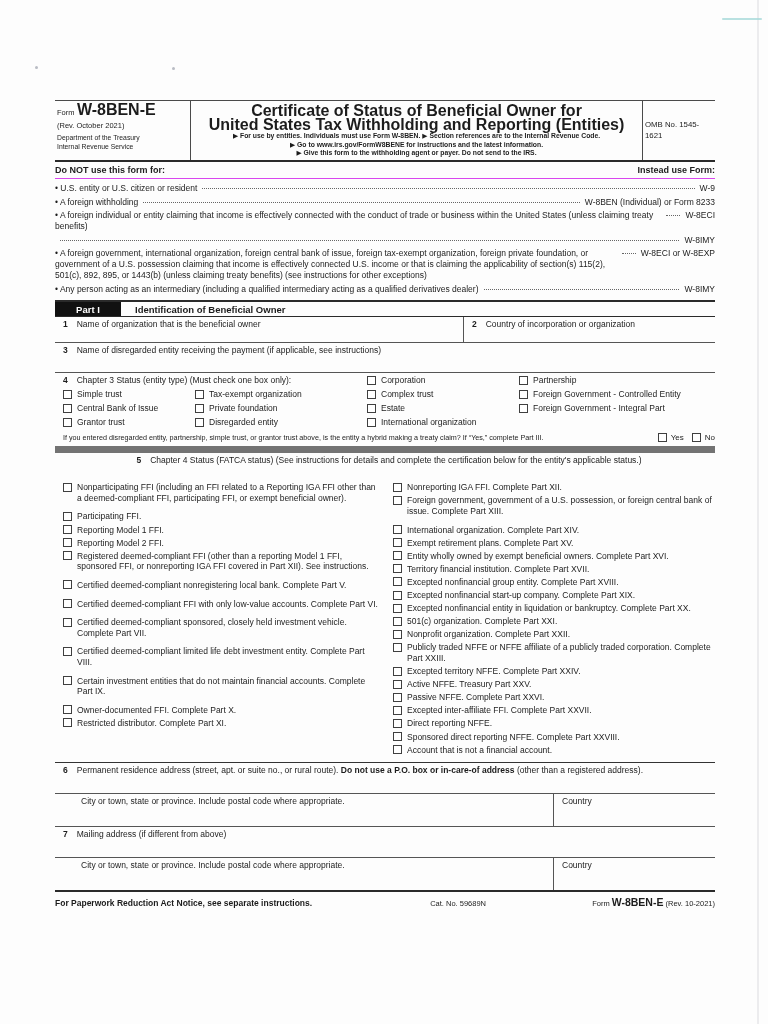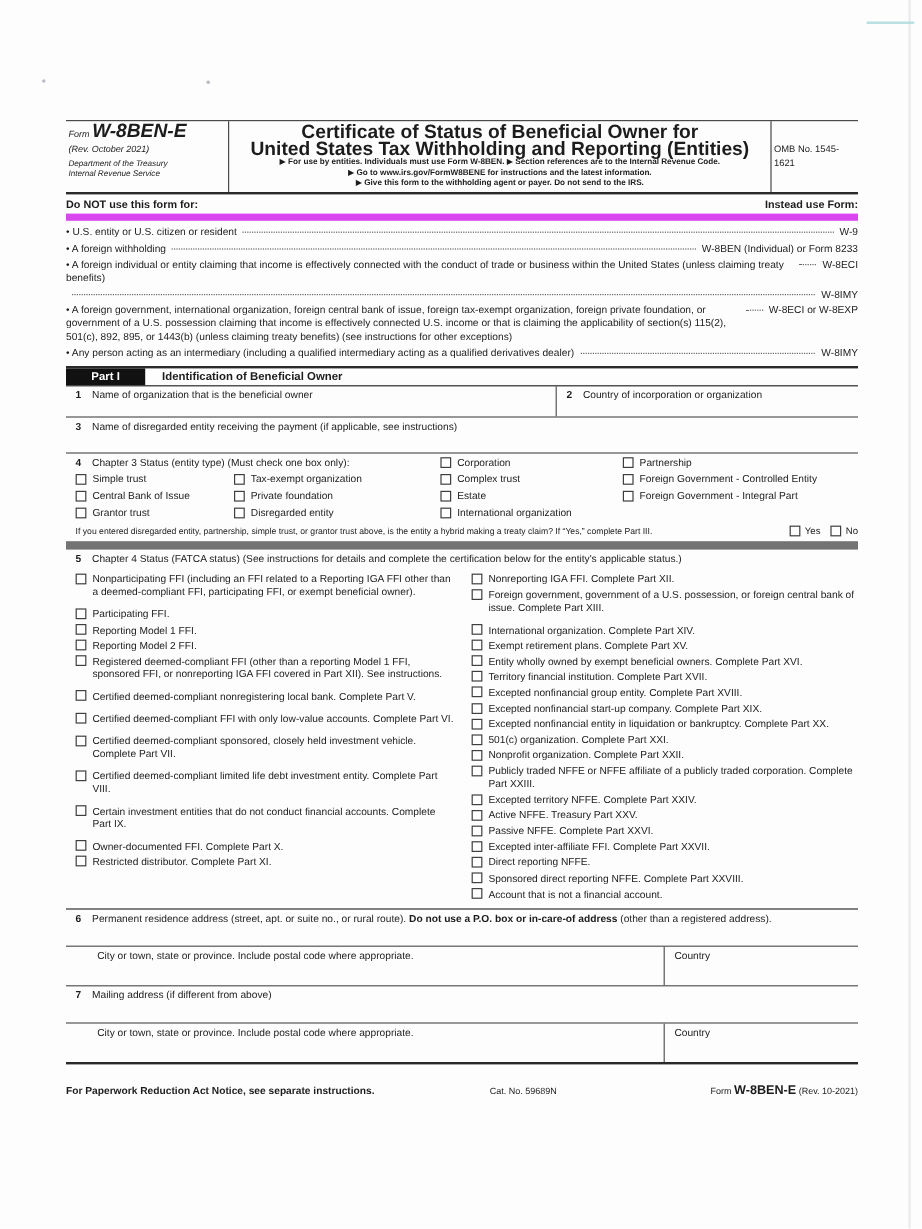--- a/index.html
+++ b/index.html
@@ -15,33 +15,33 @@
   .edge-shadow { position: absolute; top: 0; bottom: 0; left: 757px; width: 2px; background: #ececee; }
   .artifact-teal { position: absolute; left: 722px; top: 18px; width: 40px; height: 2px; background: #a8d9d9; opacity: .8; border-radius: 1px; }
   .speck { position: absolute; width: 3px; height: 3px; background: #b9bcc4; border-radius: 50%; }
   .speck.s1 { left: 35px; top: 66px; }
   .speck.s2 { left: 172px; top: 67px; }
 
   .form-body { position: absolute; left: 55px; top: 100px; width: 660px; font-size: 8.5px; line-height: 11px; }
 
   
   .hdr { display: flex; border-top: 1px solid #4a4a4a; border-bottom: 2px solid #2a2a2a; }
-  .hdr-left { flex: 0 0 136px; border-right: 1px solid #4a4a4a; padding: 3px 4px 2px 2px; font-style: italic; }
+  .hdr-left { flex: 0 0 136px; border-right: 1px solid #4a4a4a; padding: 3px 4px 2px 2px; }
   .hdr-center { flex: 1; border-right: 1px solid #4a4a4a; text-align: center; padding: 3px 6px 2px; }
   .hdr-right { flex: 0 0 72px; display: flex; align-items: center; justify-content: center; padding: 2px; }
   .form-word { font-size: 7.5px; }
   .form-number-big { font-size: 16px; font-weight: bold; letter-spacing: 0; }
   .rev-line { font-size: 7.5px; margin-top: 2px; }
   .agency { font-size: 6.8px; line-height: 8.5px; margin-top: 3px; }
   .title1, .title2 { font-size: 16px; font-weight: bold; line-height: 14px; }
   .fine { font-size: 6.8px; font-weight: bold; line-height: 8.6px; }
   .omb { font-size: 7.8px; }
 
   
-  .dnu-head { display: flex; justify-content: space-between; font-weight: bold; font-size: 9px; padding: 3px 0 2px; border-bottom: 6px solid #d946ef; }
+  .dnu-head { display: flex; justify-content: space-between; font-weight: bold; font-size: 9px; padding: 3px 0 2px; border-bottom: 1px solid #d946ef; }
   .dnu-list { padding: 2px 0 3px; border-bottom: 2px solid #2a2a2a; }
   .dnu-row { display: flex; align-items: baseline; margin: 2.5px 0; }
   .dnu-text { flex: 0 1 auto; }
   .dnu-text::before { content: "• "; }
   .leader { flex: 1 1 14px; min-width: 14px; border-bottom: 1.2px dotted #666; margin: 0 5px; transform: translateY(-2px); }
   .dnu-form { white-space: nowrap; }
 
   
   .part-bar { display: flex; align-items: stretch; border-bottom: 1.5px solid #2a2a2a; height: 15px; text-align: center; }
   .part-label { background: #111; color: #fff; font-weight: bold; font-size: 9.5px; width: 66px; display: flex; align-items: center; justify-content: center; }
@@ -62,39 +62,39 @@
   .c3-sub { display: grid; grid-template-columns: 128px 1fr; column-gap: 4px; row-gap: 3px; }
   .opt { display: flex; align-items: flex-start; }
   .cb { flex: none; width: 9px; height: 9px; border: 1px solid #3f3f3f; background: #fff; margin-right: 5px; margin-top: 0.5px; }
   .hybrid { display: flex; align-items: center; font-size: 7.2px; padding: 2px 0 3px; }
   .hybrid-q { flex: 1; }
   .yn { display: flex; align-items: center; margin-left: 8px; white-space: nowrap; font-size: 8px; }
   .yn .cb { margin-right: 4px; margin-top: 0; }
 
   
   .row-5 { padding: 2px 0 4px 8px; border-bottom: 1.5px solid #333; }
-  .c4-head { margin-bottom: 6px; }
+  .c4-head { margin-bottom: 16px; text-align: center; }
   .c4-cols { display: flex; }
   .c4-col-left { flex: 0 0 330px; padding-right: 14px; }
   .c4-col-right { flex: 1; }
   .c4-item { display: flex; align-items: flex-start; margin-bottom: 2.5px; }
   .c4-item.gap { margin-bottom: 8px; }
   .c4-label { line-height: 10.6px; }
 
   
   .row-addr { border-bottom: 1px solid #555; }
   .addr-label { padding: 2px 4px 2px 8px; }
   .addr-input { min-height: 15px; }
   .city-row { display: flex; border-top: 1px solid #555; min-height: 33px; }
   .city-cell { flex: 0 0 498px; padding: 2px 4px 2px 26px; }
   .country-cell { flex: 1; border-left: 1px solid #555; padding: 2px 4px 2px 8px; }
   .row-addr.heavy { border-bottom: 2px solid #2a2a2a; }
 
   
-  .footer { display: flex; align-items: flex-end; padding-top: 17px; }
+  .footer { display: flex; align-items: flex-end; padding-top: 5px; gap: 22px; }
   .foot-left { font-weight: bold; font-size: 8.5px; }
   .foot-cat { font-size: 7.5px; margin-left: 96px; }
   .foot-right { margin-left: auto; font-size: 7.5px; }
   .foot-formnum { font-weight: bold; font-size: 10.5px; }
   .b { font-weight: bold; }
 </style>
 </head>
 <body>
 
 <div class="scan">
@@ -304,21 +304,21 @@
           <div class="c4-item gap">
               <span class="cb"></span>
               <span class="c4-label">Certified deemed-compliant sponsored, closely held investment vehicle. Complete Part VII.</span>
             </div>
           <div class="c4-item gap">
               <span class="cb"></span>
               <span class="c4-label">Certified deemed-compliant limited life debt investment entity. Complete Part VIII.</span>
             </div>
           <div class="c4-item gap">
               <span class="cb"></span>
-              <span class="c4-label">Certain investment entities that do not conduct financial accounts. Complete Part IX.</span>
+              <span class="c4-label">Certain investment entities that do not maintain financial accounts. Complete Part IX.</span>
             </div>
           <div class="c4-item">
               <span class="cb"></span>
               <span class="c4-label">Owner-documented FFI. Complete Part X.</span>
             </div>
           <div class="c4-item">
               <span class="cb"></span>
               <span class="c4-label">Restricted distributor. Complete Part XI.</span>
             </div>
         </div>

